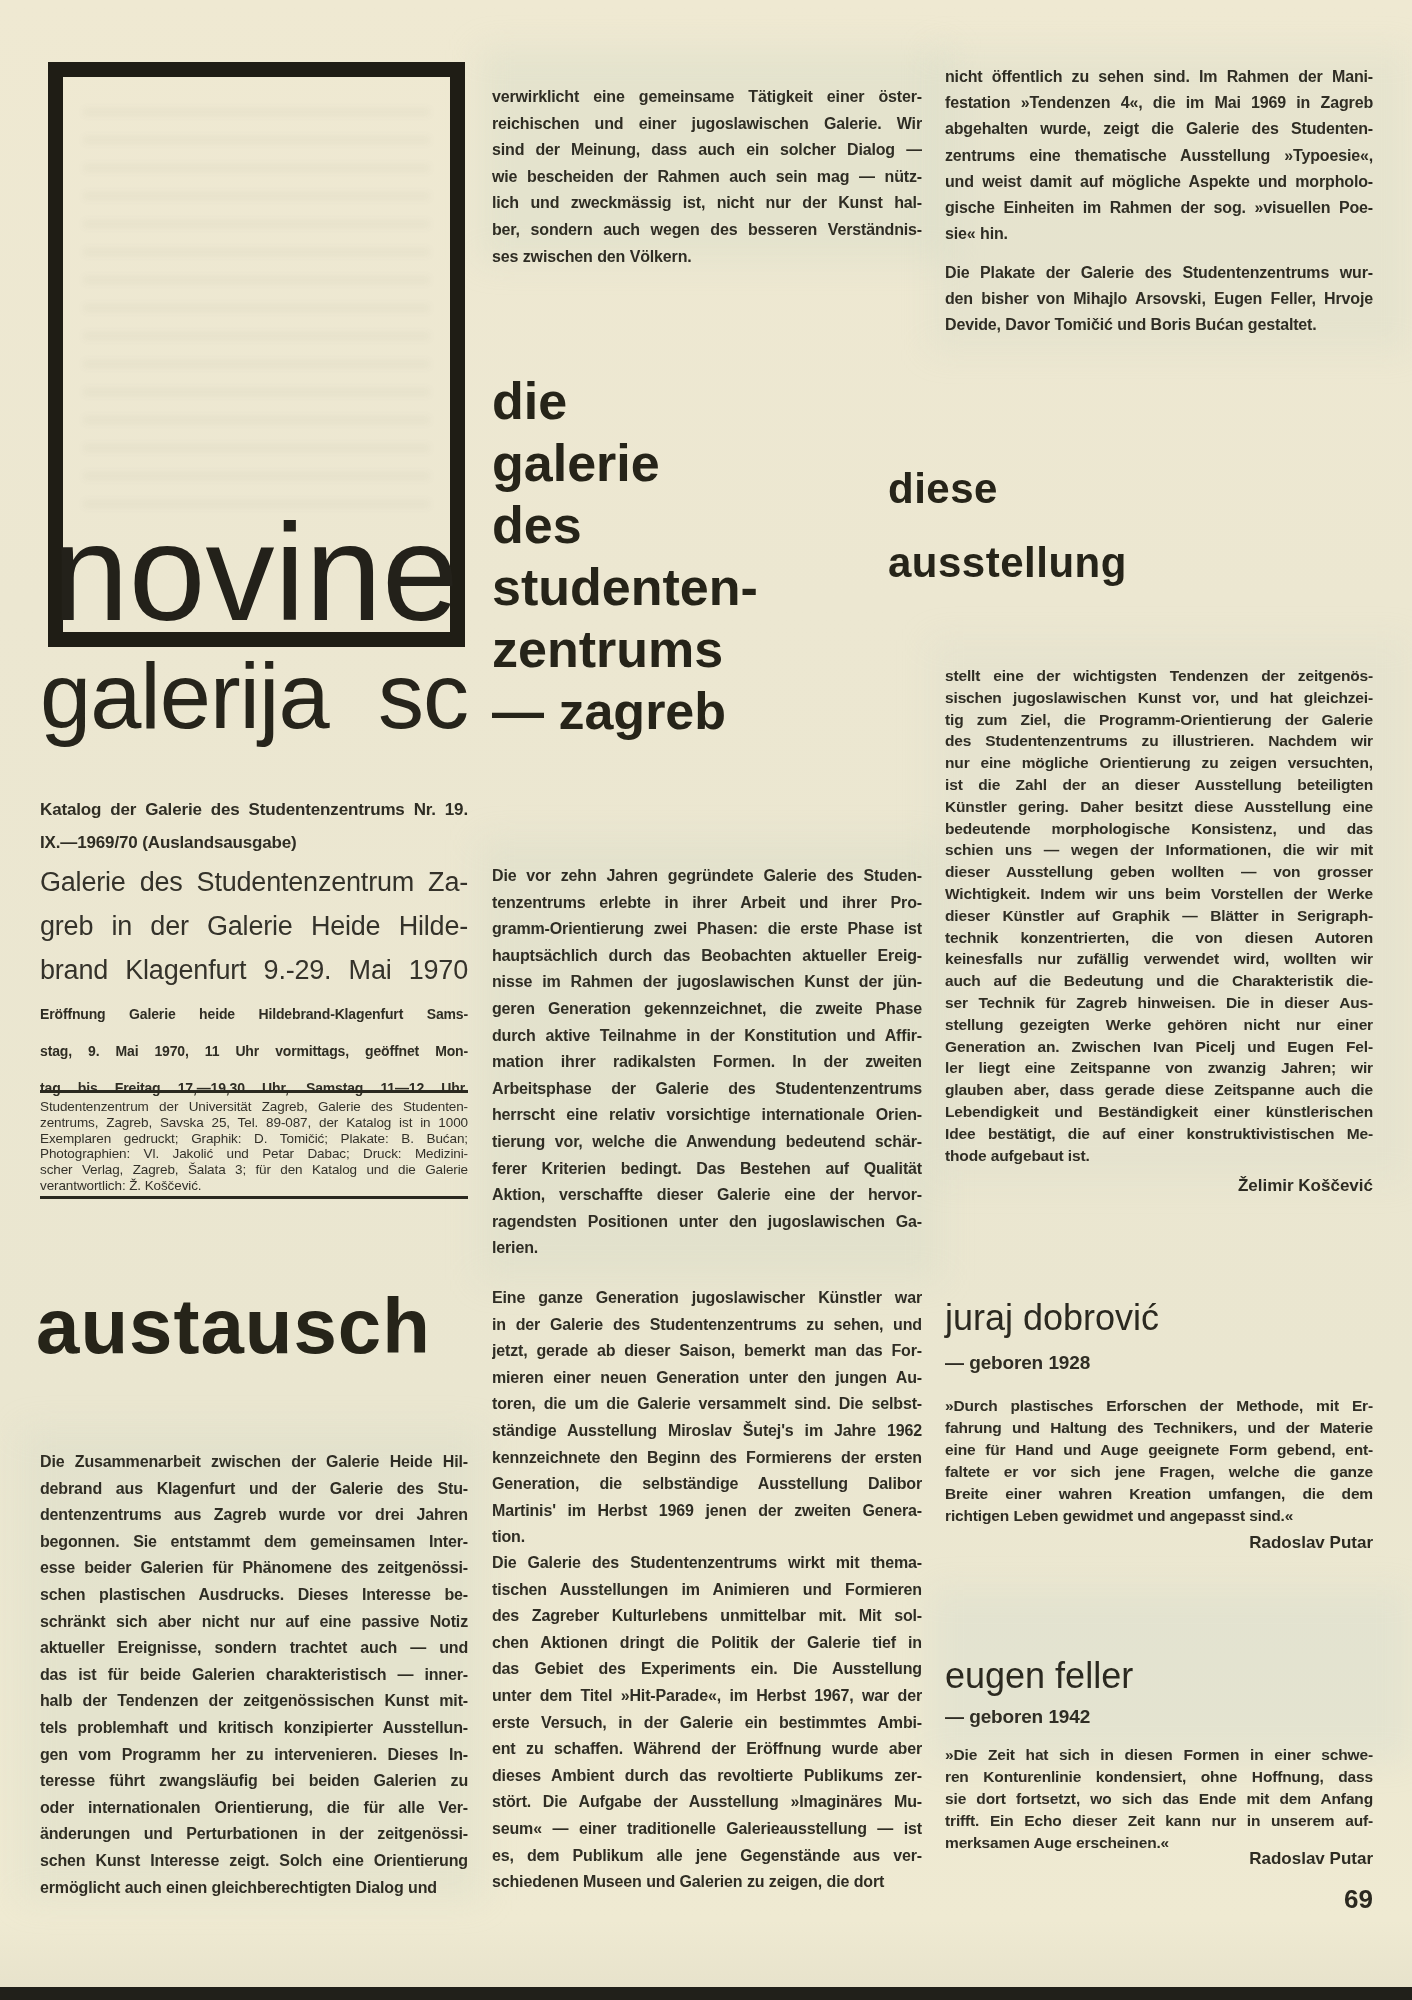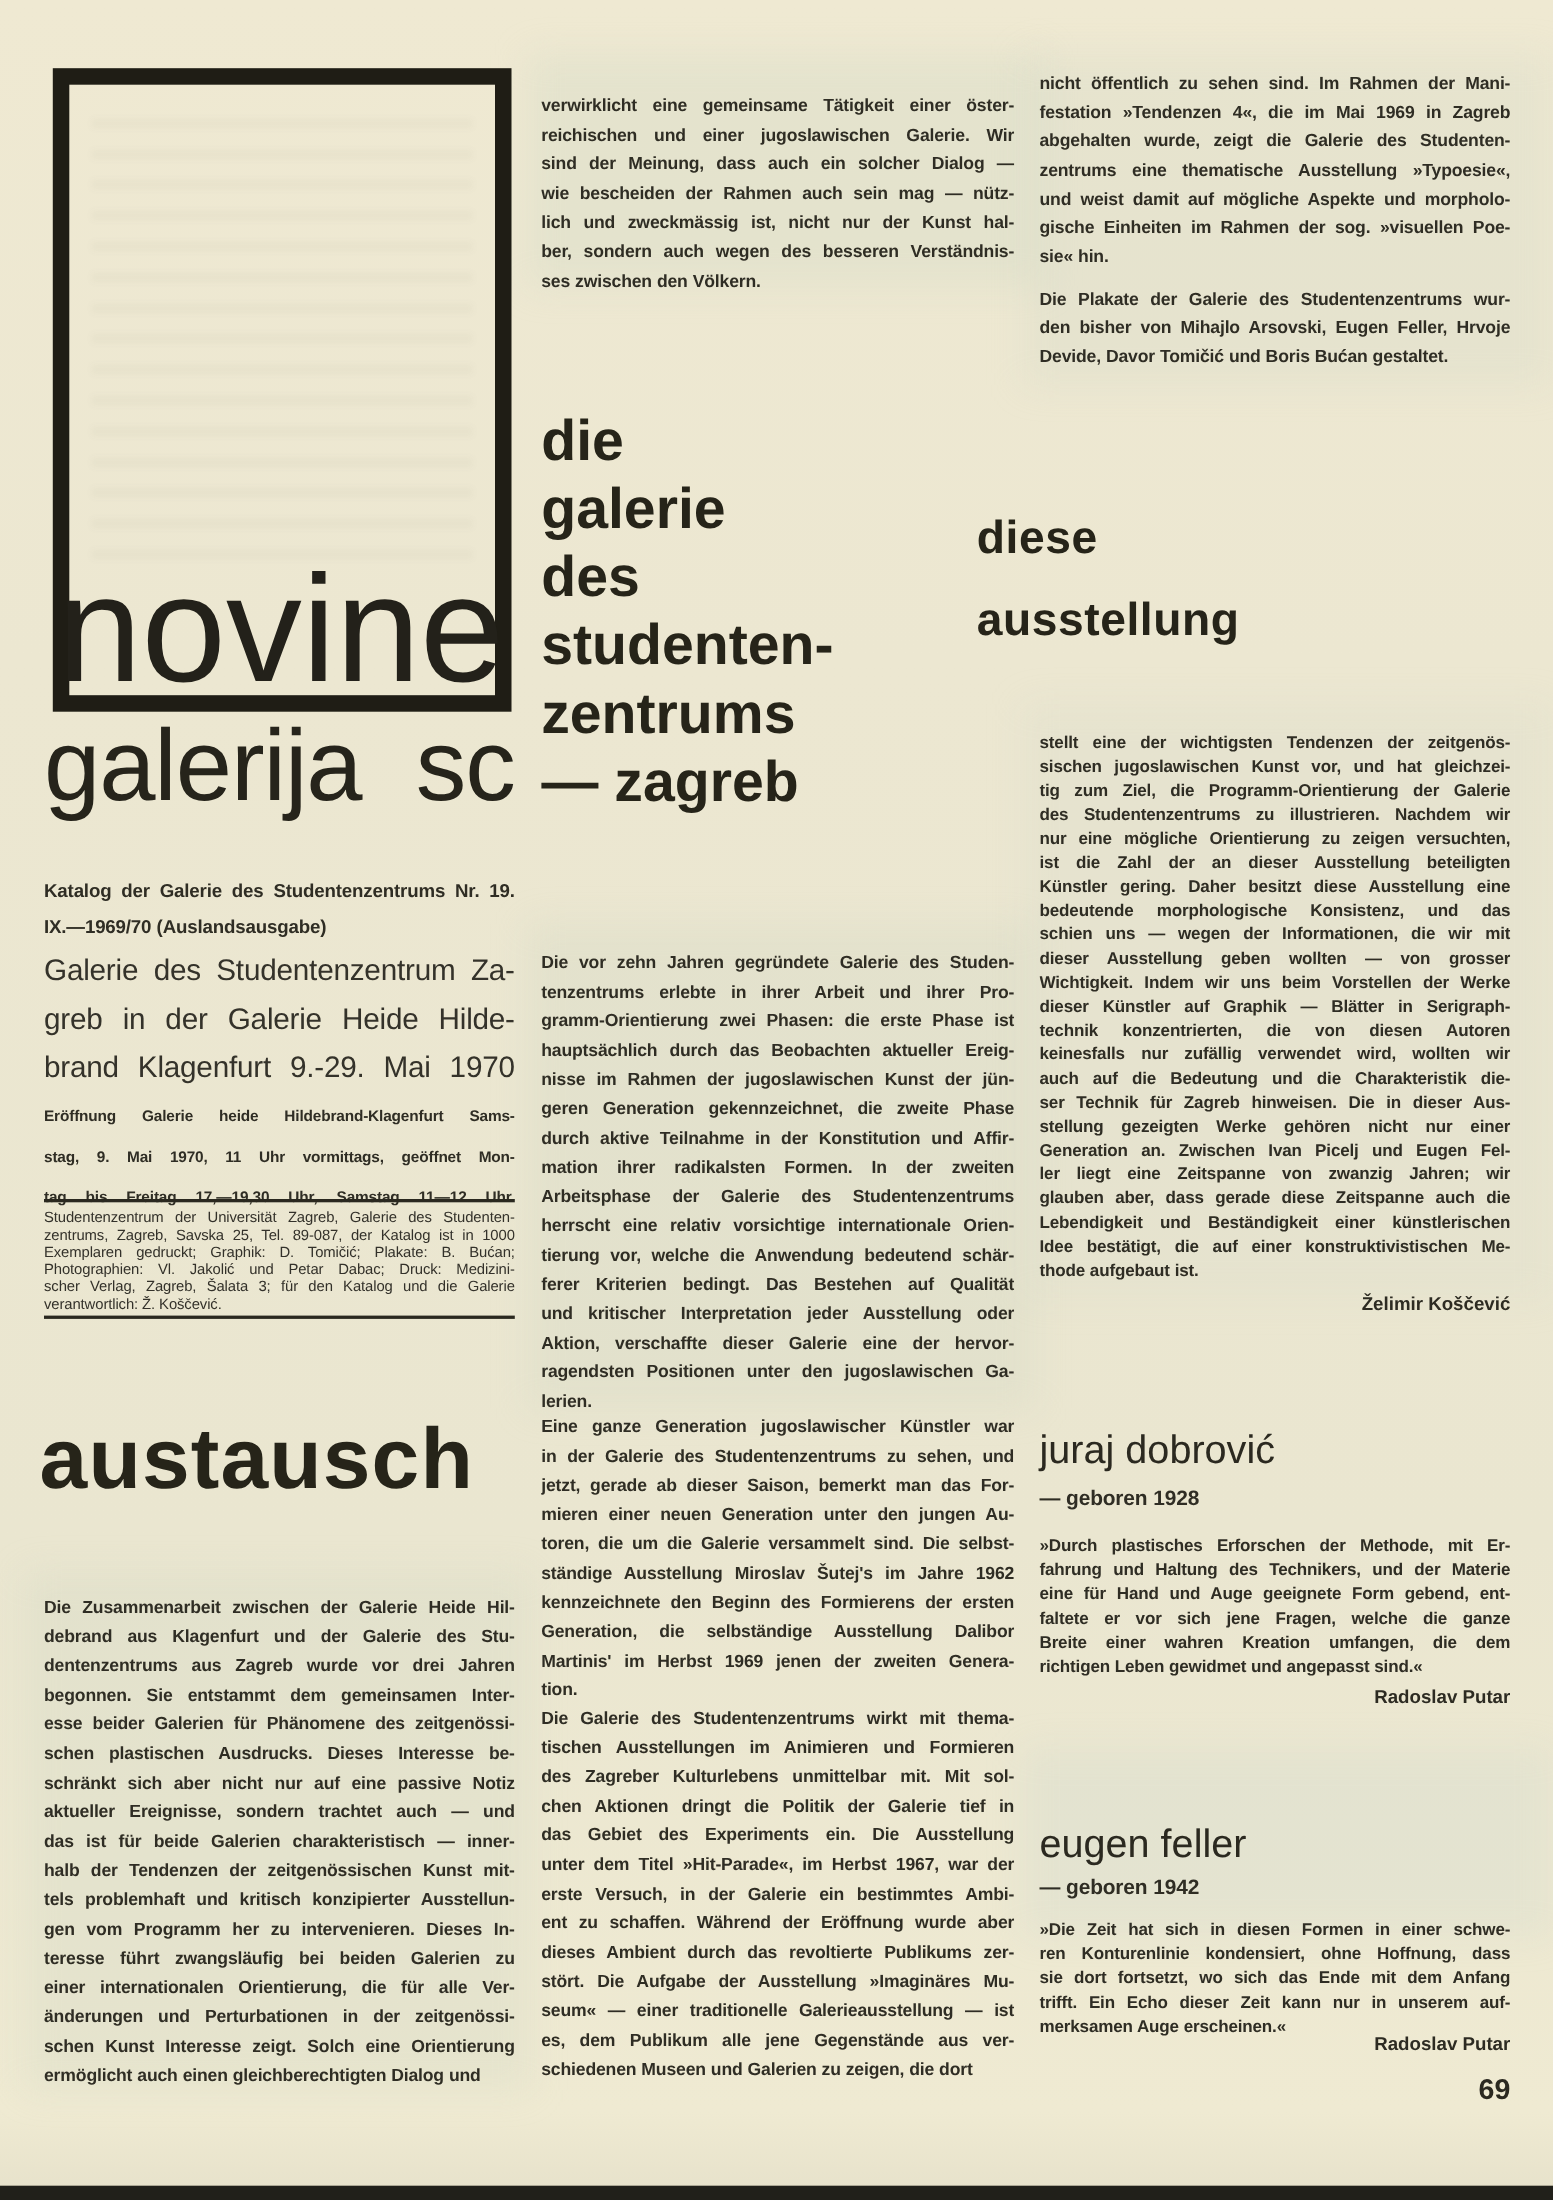--- a/index.html
+++ b/index.html
@@ -139,21 +139,21 @@
       <div class="tline">begonnen. Sie entstammt dem gemeinsamen Inter-</div>
       <div class="tline">esse beider Galerien für Phänomene des zeitgenössi-</div>
       <div class="tline">schen plastischen Ausdrucks. Dieses Interesse be-</div>
       <div class="tline">schränkt sich aber nicht nur auf eine passive Notiz</div>
       <div class="tline">aktueller Ereignisse, sondern trachtet auch — und</div>
       <div class="tline">das ist für beide Galerien charakteristisch — inner-</div>
       <div class="tline">halb der Tendenzen der zeitgenössischen Kunst mit-</div>
       <div class="tline">tels problemhaft und kritisch konzipierter Ausstellun-</div>
       <div class="tline">gen vom Programm her zu intervenieren. Dieses In-</div>
       <div class="tline">teresse führt zwangsläufig bei beiden Galerien zu</div>
-      <div class="tline">einer internationalen Orientierung, die für alle Ver-</div>
+      <div class="tline">oder internationalen Orientierung, die für alle Ver-</div>
       <div class="tline">änderungen und Perturbationen in der zeitgenössi-</div>
       <div class="tline">schen Kunst Interesse zeigt. Solch eine Orientierung</div>
       <div class="tline nojust">ermöglicht auch einen gleichberechtigten Dialog und</div>
     </div>
 
   <div class="abs lines body-bold col12-body" style="left:492px;top:66px;width:430px;margin-top:18px;">
       <div class="tline">verwirklicht eine gemeinsame Tätigkeit einer öster-</div>
       <div class="tline">reichischen und einer jugoslawischen Galerie. Wir</div>
       <div class="tline">sind der Meinung, dass auch ein solcher Dialog —</div>
       <div class="tline">wie bescheiden der Rahmen auch sein mag — nütz-</div>
@@ -177,21 +177,20 @@
       <div class="tline">gramm-Orientierung zwei Phasen: die erste Phase ist</div>
       <div class="tline">hauptsächlich durch das Beobachten aktueller Ereig-</div>
       <div class="tline">nisse im Rahmen der jugoslawischen Kunst der jün-</div>
       <div class="tline">geren Generation gekennzeichnet, die zweite Phase</div>
       <div class="tline">durch aktive Teilnahme in der Konstitution und Affir-</div>
       <div class="tline">mation ihrer radikalsten Formen. In der zweiten</div>
       <div class="tline">Arbeitsphase der Galerie des Studentenzentrums</div>
       <div class="tline">herrscht eine relativ vorsichtige internationale Orien-</div>
       <div class="tline">tierung vor, welche die Anwendung bedeutend schär-</div>
       <div class="tline">ferer Kriterien bedingt. Das Bestehen auf Qualität</div>
-      <div class="tline">und kritischer Interpretation jeder Ausstellung oder</div>
       <div class="tline">Aktion, verschaffte dieser Galerie eine der hervor-</div>
       <div class="tline">ragendsten Positionen unter den jugoslawischen Ga-</div>
       <div class="tline nojust">lerien.</div>
     </div>
 
   <div class="abs lines body-bold col12-body" style="left:492px;top:1285px;width:430px;">
       <div class="tline">Eine ganze Generation jugoslawischer Künstler war</div>
       <div class="tline">in der Galerie des Studentenzentrums zu sehen, und</div>
       <div class="tline">jetzt, gerade ab dieser Saison, bemerkt man das For-</div>
       <div class="tline">mieren einer neuen Generation unter den jungen Au-</div>

